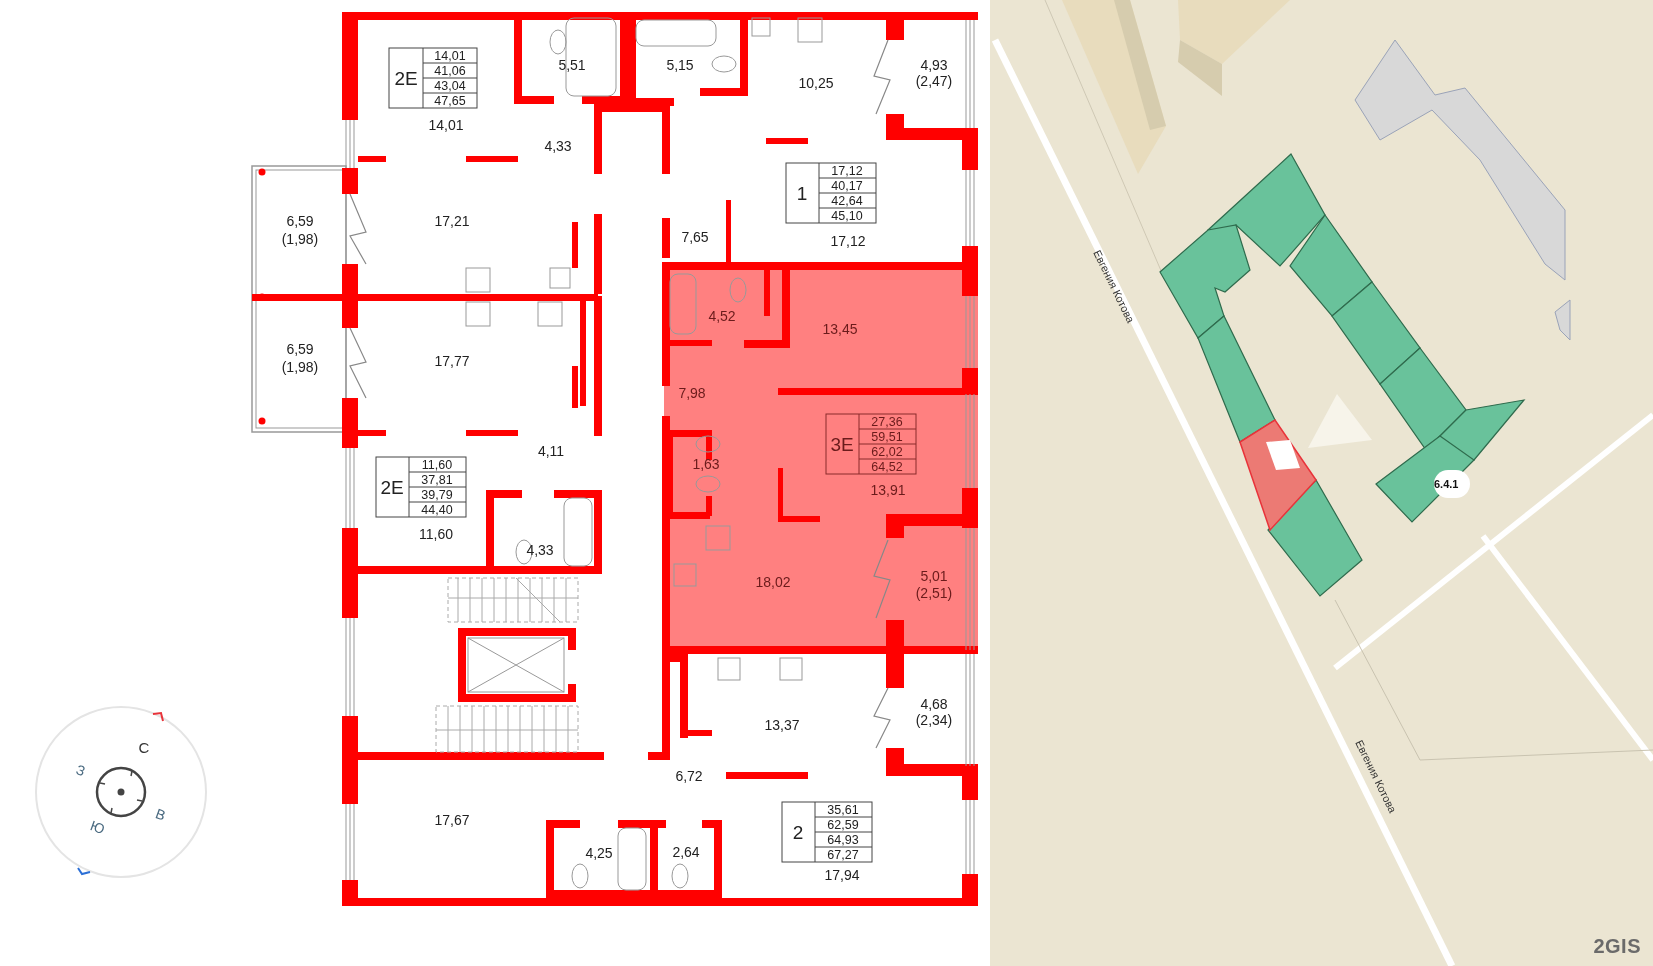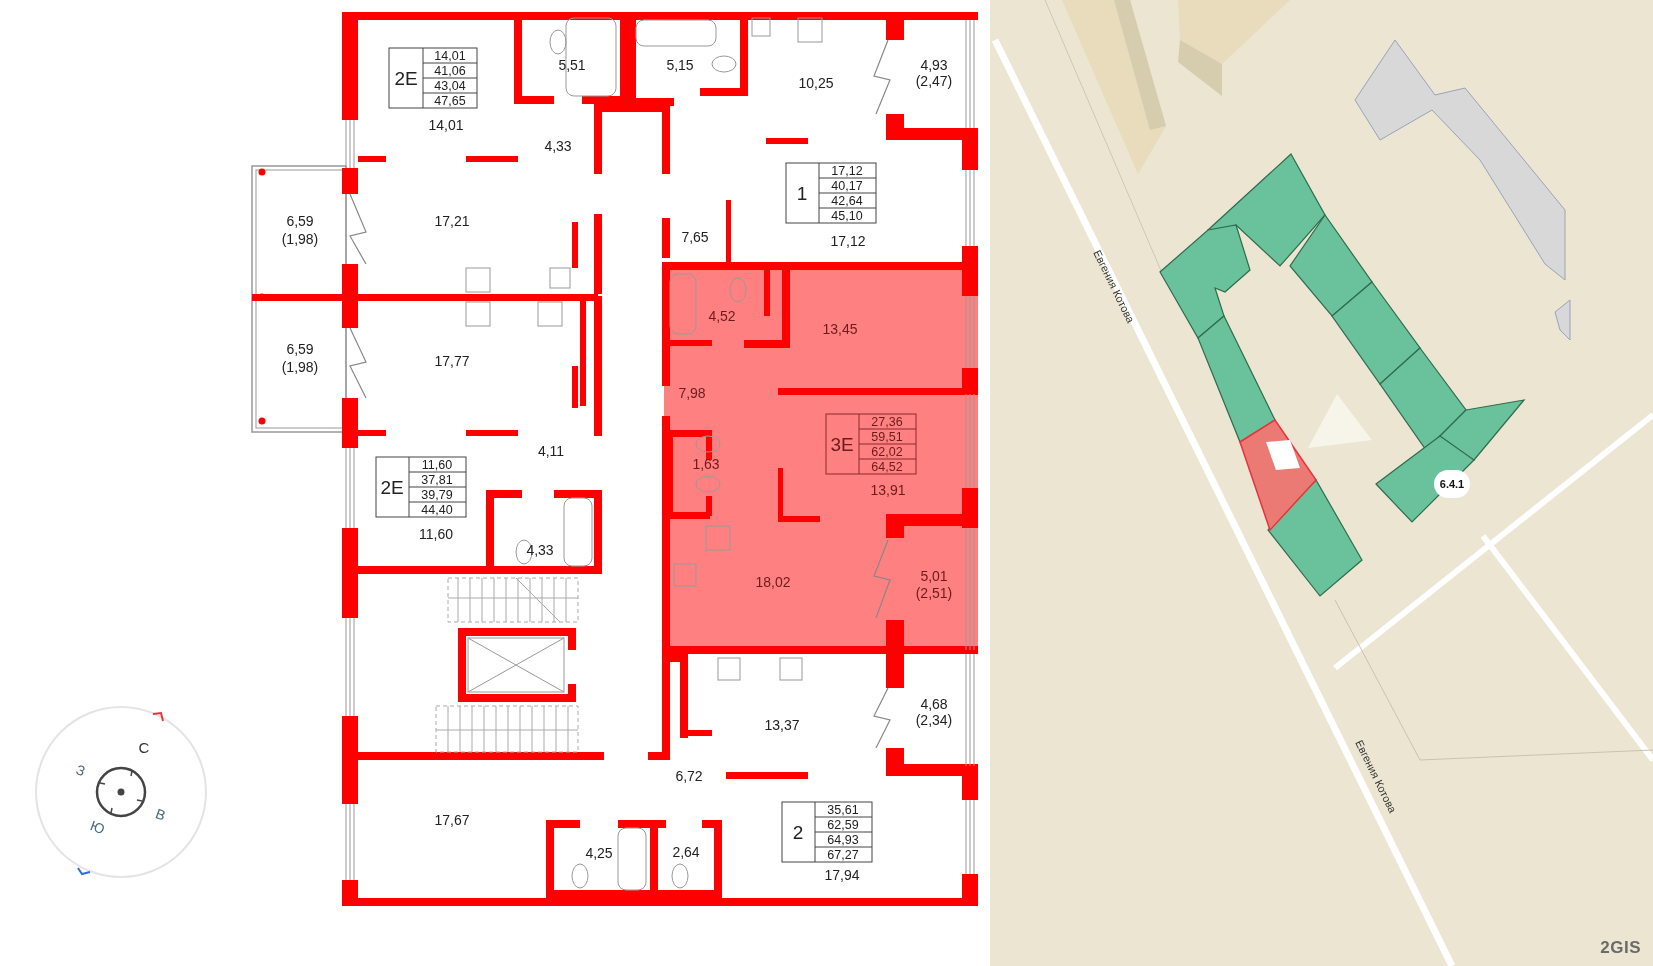--- a/index.html
+++ b/index.html
@@ -5,22 +5,22 @@
   html, body { margin:0; padding:0; background:#ffffff; }
   body { width:1653px; height:966px; position:relative; overflow:hidden; font-family:"Liberation Sans", sans-serif; }
   #plan { position:absolute; left:0; top:0; width:990px; height:966px; background:#ffffff; }
   #map { position:absolute; left:990px; top:0; width:663px; height:966px; background:#ebe5d2; overflow:hidden; }
   svg text { font-family:"Liberation Sans", sans-serif; }
   .room-label { font-size:14px; fill:#222; text-anchor:middle; }
   .room-label-sel { font-size:14px; fill:#6b1b1b; text-anchor:middle; }
   .tbl-num { font-size:12.5px; fill:#222; text-anchor:middle; }
   .tbl-type { font-size:19px; fill:#222; text-anchor:middle; }
   .compass { position:absolute; left:34px; top:705px; width:175px; height:175px; }
-  .copyright { position:absolute; right:12px; bottom:8px; font-size:17px; font-weight:bold; color:#6a6a6a; letter-spacing:0.5px; }
-  .bldg-badge { position:absolute; left:1434px; top:469px; width:36px; height:28px; border-radius:14px; background:#fff; font-size:11px; font-weight:bold; color:#111; text-align:center; line-height:28px; }
+  .copyright { position:absolute; right:12px; bottom:8px; font-size:20px; font-weight:bold; color:#6a6a6a; letter-spacing:0.5px; }
+  .bldg-badge { position:absolute; left:1434px; top:469px; width:36px; height:28px; border-radius:14px; background:#fff; font-size:11px; font-weight:bold; color:#111; text-align:left; line-height:28px; }
   .street-label { position:absolute; font-size:11px; color:#333; white-space:nowrap; transform-origin:left top; }
 </style>
 </head>
 <body>
 
 <div id="plan">
 <svg width="990" height="966" viewBox="0 0 990 966">
 
   <g>
     <rect x="664" y="266" width="314" height="386" fill="#ff8080"></rect>

